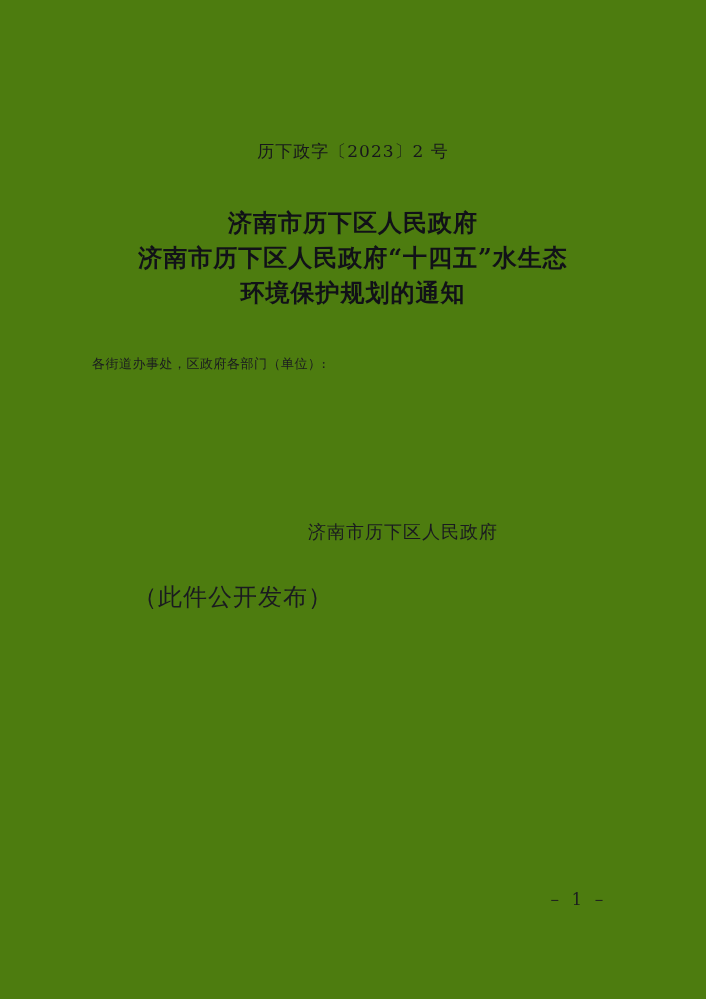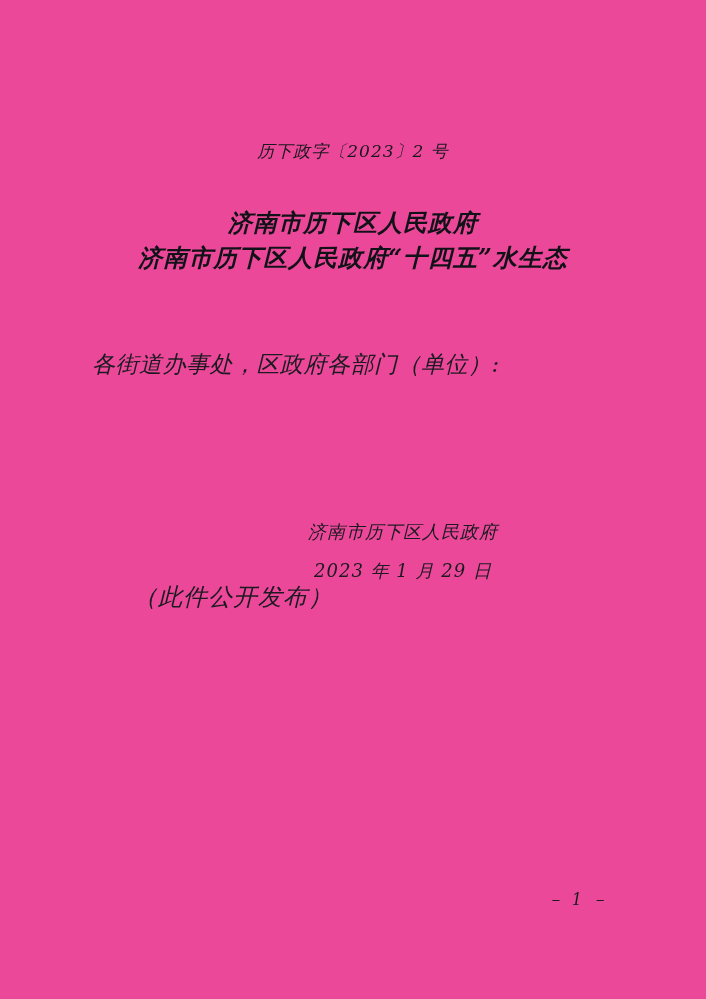--- a/index.html
+++ b/index.html
@@ -11,22 +11,21 @@
     width: 706px;
     height: 999px;
     position: relative;
     font-family: "DejaVu Serif", "Liberation Serif", serif;
     color: #1a1a1a;
     overflow: hidden;
   }
   .page {
     position: absolute;
     inset: 0;
-    background: #ec4899;
-    font-style: italic;
+    background: #4d7c0f;
   }
 
   .doc-number {
     position: absolute;
     top: 140px;
     left: 0;
     width: 100%;
     text-align: center;
     font-size: 17px;
     letter-spacing: 1px;
@@ -48,21 +47,21 @@
   .title-line {
     display: block;
     white-space: nowrap;
   }
 
   .body-block {
     position: absolute;
     top: 345px;
     left: 92px;
     width: 522px;
-    font-size: 23px;
+    font-size: 13px;
     line-height: 38px;
     letter-spacing: 0.5px;
     color: #1a1a20;
   }
   .salutation {
     display: block;
   }
   .para {
     display: block;
     text-indent: 2em;
@@ -106,28 +105,28 @@
 </head>
 <body>
 
 <div class="page">
 
   <div class="doc-number">历下政字〔2023〕2 号</div>
 
   <div class="title-block">
     <span class="title-line">济南市历下区人民政府</span>
     <span class="title-line">济南市历下区人民政府“十四五”水生态</span>
+    <span class="title-line">环境保护规划的通知</span>
   </div>
 
   <div class="body-block">
     <span class="salutation">各街道办事处，区政府各部门（单位）:</span>
   </div>
 
   <div class="signature">
     <span class="sig-line">济南市历下区人民政府</span>
-    <span class="sig-line">2023 年 1 月 29 日</span>
   </div>
 
   <div class="publish-note">（此件公开发布）</div>
 
   <div class="page-number">－ 1 －</div>
 
 </div>
 
 </body></html>

